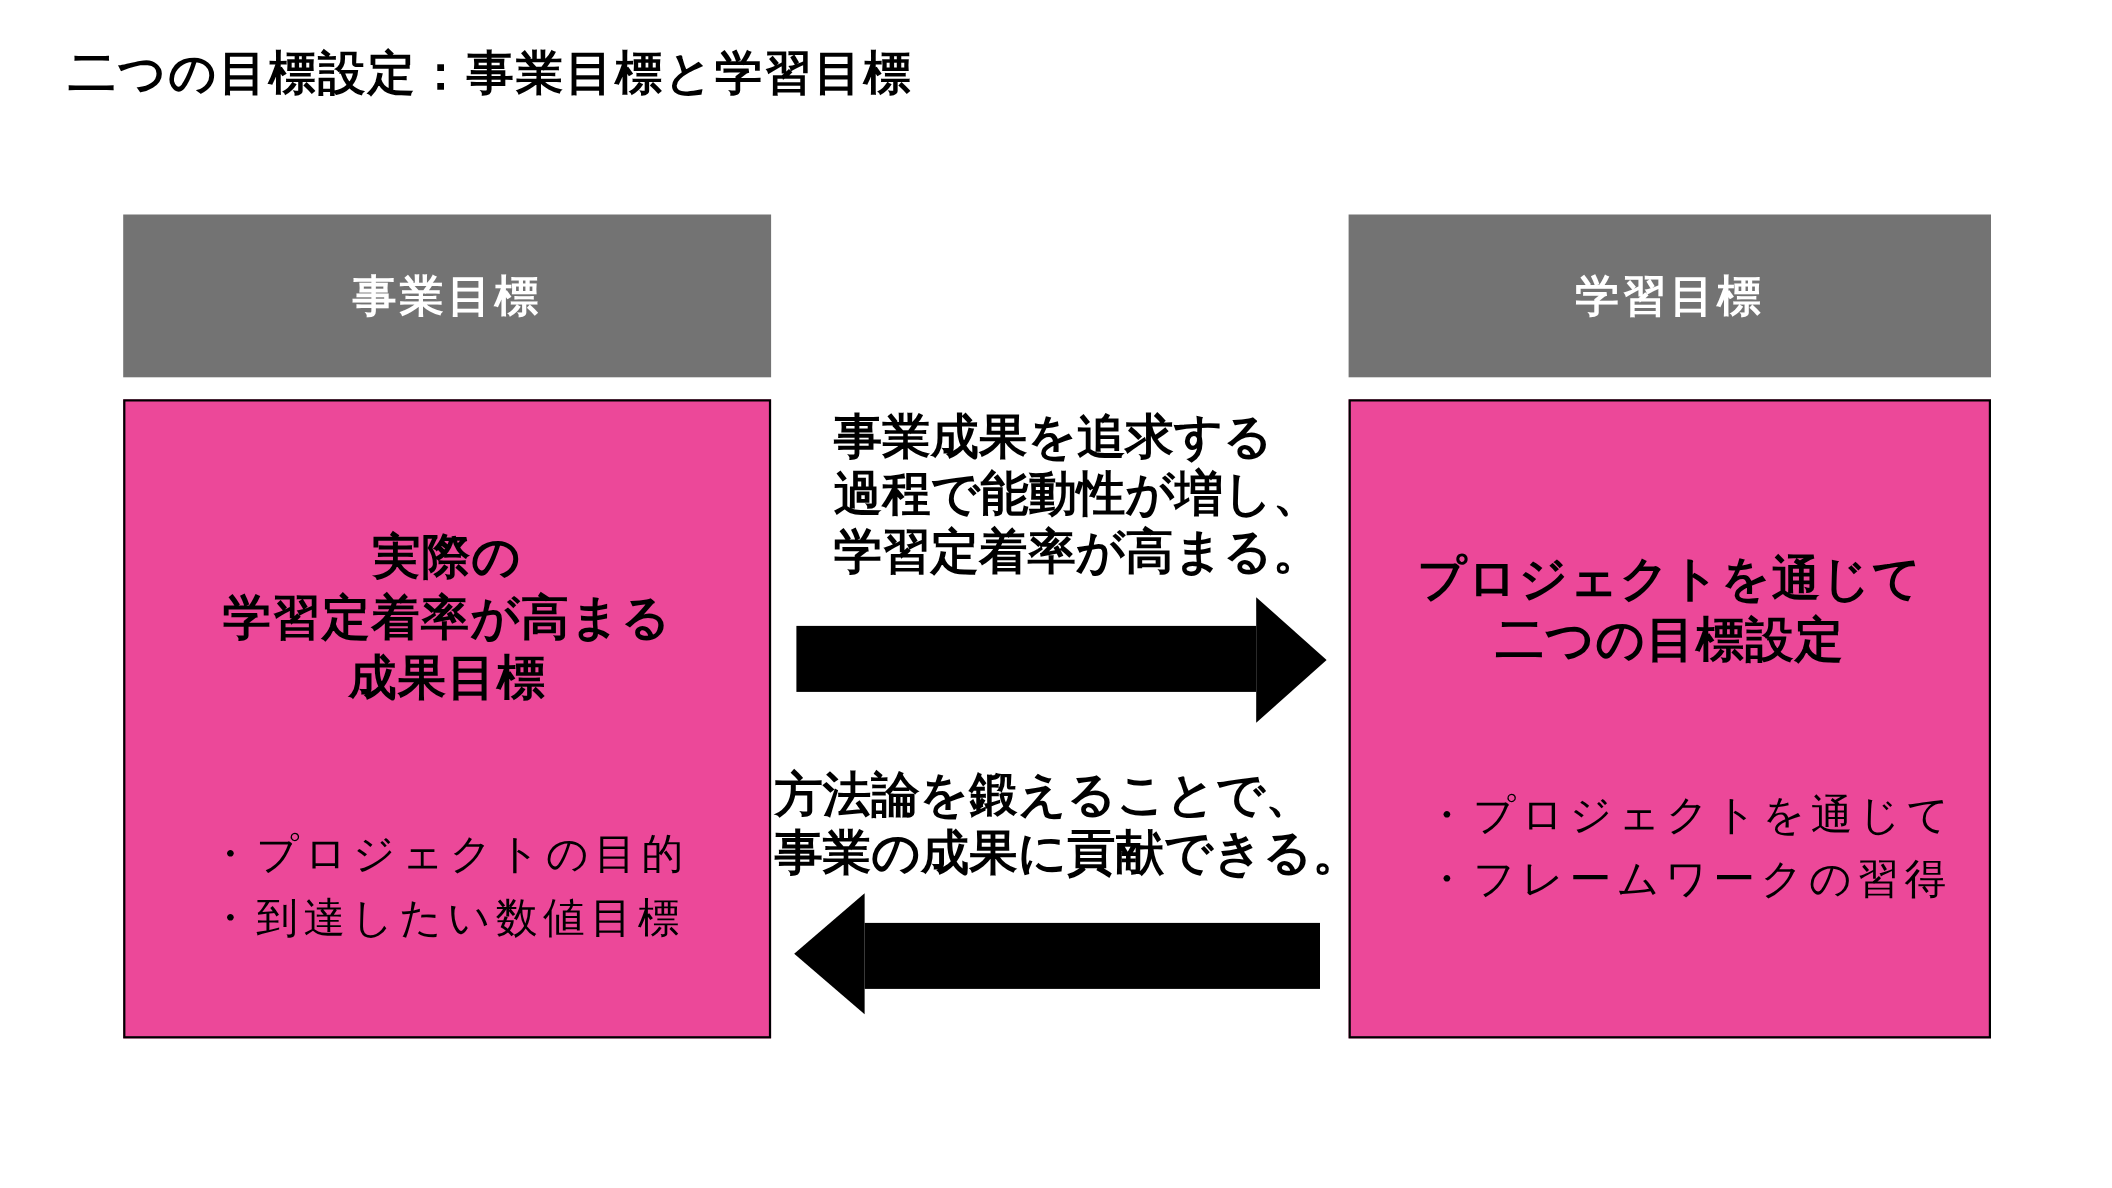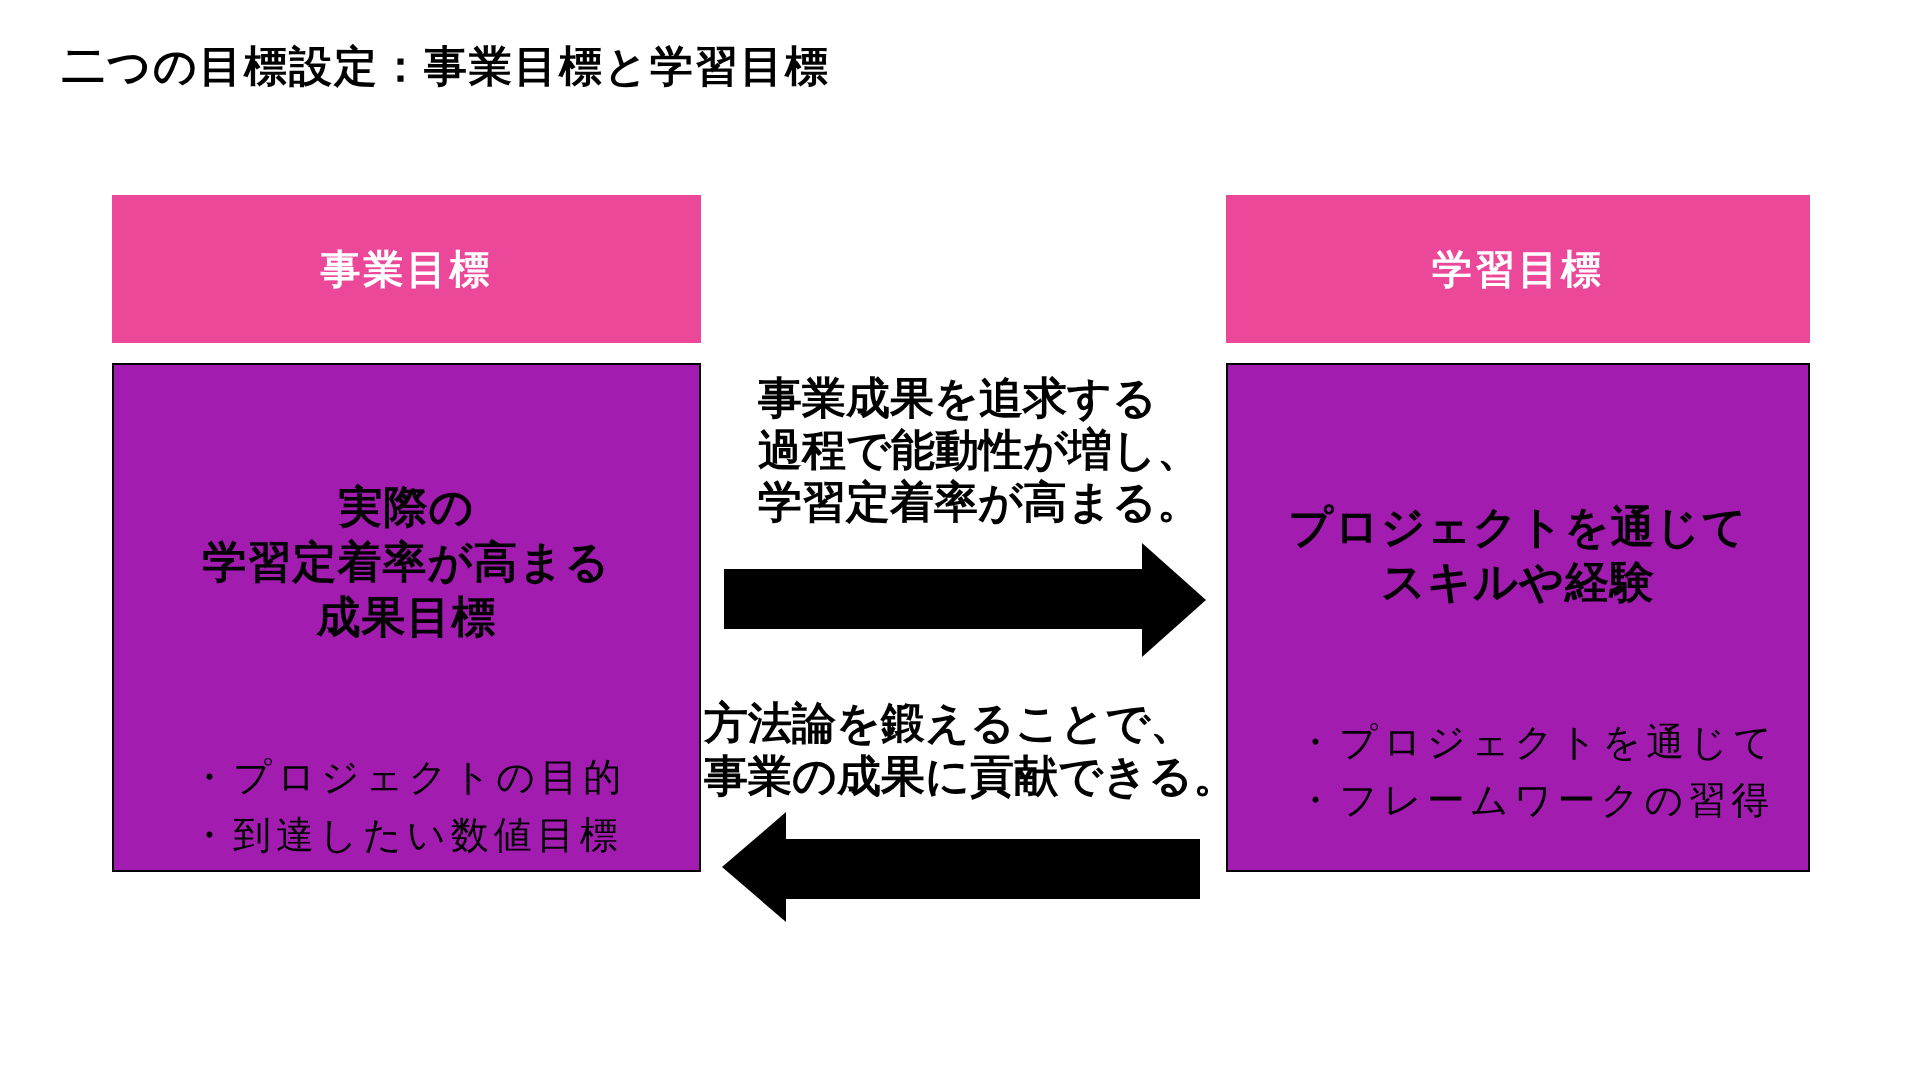--- a/index.html
+++ b/index.html
@@ -12,27 +12,27 @@
     overflow:hidden;
   }
   .page-title{
     position:absolute;left:62px;top:38px;
     font-size:43px;font-weight:700;letter-spacing:2px;
     white-space:nowrap;margin:0;
   }
   
   .card-header{
     position:absolute;height:148px;
-    background:#ec4899;color:#ffffff;
+    background:#737373;color:#ffffff;
     display:flex;align-items:center;justify-content:center;
     font-size:40px;font-weight:700;letter-spacing:3px;
   }
   .card-body{
-    position:absolute;height:509px;
-    background:#a21caf;border:2px solid #000000;
+    position:absolute;height:581px;
+    background:#ec4899;border:2px solid #000000;
     box-sizing:border-box;
   }
   .hdr-left {left:112px;top:195px;width:589px;}
   .body-left{left:112px;top:363px;width:589px;}
   .hdr-right {left:1226px;top:195px;width:584px;}
   .body-right{left:1226px;top:363px;width:584px;padding-left:21px;}
 
   .card-heading{
     position:absolute;left:0;width:100%;
     text-align:center;font-size:44px;font-weight:700;
@@ -114,21 +114,21 @@
     <div class="bwd-head"></div>
     <div class="arrow-part bwd-body"></div>
   </div>
 
   <div class="card-header hdr-right">
     <span>学習目標</span>
   </div>
   <div class="card-body body-right">
     <div class="card-heading">
       <div>プロジェクトを通じて</div>
-      <div>スキルや経験</div>
+      <div>二つの目標設定</div>
     </div>
     <div class="card-bullets">
       <div>・プロジェクトを通じて</div>
       <div>・フレームワークの習得</div>
     </div>
   </div>
 
 </div>
 
 </body></html>

